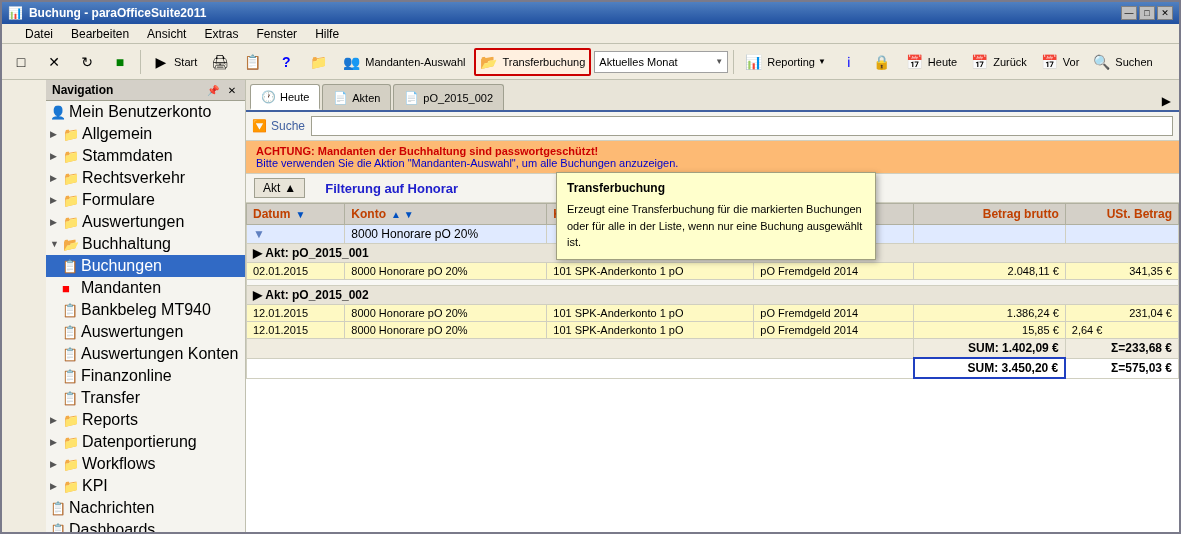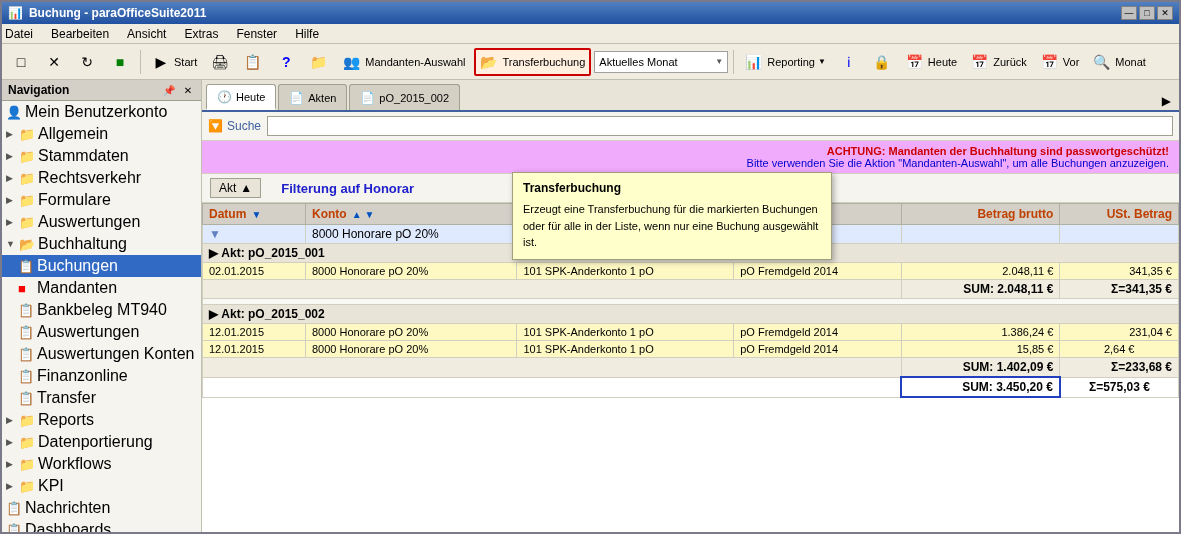--- a/index.html
+++ b/index.html
@@ -6,38 +6,38 @@
     body { background: #d4d0c8; width: 1181px; height: 534px; overflow: hidden; }
 
     
     .window { width: 1181px; height: 534px; display: flex; flex-direction: column; border: 2px solid #7a7a8a; background: #f0ece0; }
     .title-bar { background: linear-gradient(to bottom, #5080c0, #2050a0); color: white; padding: 3px 6px; display: flex; align-items: center; justify-content: space-between; height: 22px; }
     .title-bar-left { display: flex; align-items: center; gap: 6px; font-size: 12px; font-weight: bold; }
     .title-bar-controls { display: flex; gap: 2px; }
     .title-bar-btn { width: 16px; height: 14px; background: #c0c0c0; border: 1px solid #808080; font-size: 9px; display: flex; align-items: center; justify-content: center; cursor: pointer; color: #000; }
 
     
-    .menu-bar { background: #f0ece0; border-bottom: 1px solid #c0c0b0; padding: 2px 0; display: flex; gap: 12px; height: 20px; align-items: center; }
+    .menu-bar { background: #f0ece0; border-bottom: 1px solid #c0c0b0; padding: 2px 20px; display: flex; gap: 12px; height: 20px; align-items: center; }
     .menu-item { font-size: 12px; cursor: pointer; padding: 0 3px; }
 
     
     .toolbar { background: #f0ece0; border-bottom: 1px solid #c0c0b0; padding: 2px 4px; display: flex; align-items: center; gap: 3px; height: 36px; flex-wrap: nowrap; }
     .tb-btn { display: flex; align-items: center; justify-content: center; padding: 2px 4px; height: 28px; cursor: pointer; border: 1px solid transparent; border-radius: 2px; background: transparent; gap: 3px; white-space: nowrap; }
     .tb-btn.active { border: 2px solid #cc0000; background: #fff0e0; }
     .tb-separator { width: 1px; height: 24px; background: #c0c0b0; margin: 0 2px; }
     .tb-icon { width: 20px; height: 20px; display: flex; align-items: center; justify-content: center; font-size: 14px; }
     .tb-label { font-size: 11px; }
 
     
     .tb-dropdown { display: flex; align-items: center; border: 1px solid #a0a0a0; background: white; height: 22px; padding: 0 4px; gap: 16px; }
     .tb-dropdown-text { font-size: 11px; min-width: 100px; }
     .tb-dropdown-arrow { font-size: 8px; color: #555; }
 
     
-    .main { display: flex; flex: 1; overflow: hidden; }
+    .main { display: flex; flex: 1; overflow: hidden; padding-left: 44px; }
 
     
     .sidebar { width: 200px; background: #f5f4ef; border-right: 1px solid #c0c0b0; display: flex; flex-direction: column; overflow: hidden; flex-shrink: 0; }
     .sidebar-header { background: #d4d0c8; padding: 3px 6px; display: flex; align-items: center; justify-content: space-between; border-bottom: 1px solid #a0a090; }
     .sidebar-title { font-weight: bold; font-size: 12px; }
     .sidebar-controls { display: flex; gap: 4px; }
     .sidebar-control-btn { width: 14px; height: 14px; font-size: 10px; cursor: pointer; display: flex; align-items: center; justify-content: center; }
     .sidebar-section { padding: 4px 6px; font-weight: bold; font-size: 12px; border-bottom: 1px solid #d0cfc0; }
     .sidebar-tree { overflow-y: auto; flex: 1; }
     .tree-item { display: flex; align-items: center; padding: 2px 4px; cursor: pointer; gap: 3px; }
@@ -57,21 +57,21 @@
     .tab-icon { font-size: 12px; }
     .tab-label { font-size: 11px; }
     .tabs-right-arrow { margin-left: auto; cursor: pointer; font-size: 12px; padding: 2px 4px; }
 
     
     .search-bar { display: flex; align-items: center; padding: 4px 6px; border-bottom: 1px solid #d0cfc0; gap: 6px; background: #f5f4ef; }
     .search-icon-wrap { display: flex; align-items: center; gap: 4px; color: #4060a0; font-size: 12px; }
     .search-input { flex: 1; height: 20px; border: 1px solid #a0a090; padding: 0 4px; font-size: 11px; }
 
     
-    .alert-box { padding: 4px 10px; text-align: right; border-bottom: 1px solid #d0cfc0; background: #f0abfc; }
+    .alert-box { padding: 4px 10px; text-align: left; border-bottom: 1px solid #d0cfc0; background: #fdba74; }
     .alert-red { color: #cc0000; font-weight: bold; font-size: 11px; }
     .alert-blue { color: #0000cc; font-size: 11px; }
 
     
     .table-area { flex: 1; overflow: auto; }
 
     
     .filter-header { display: flex; align-items: center; padding: 4px 8px; gap: 20px; background: #f5f4ef; border-bottom: 1px solid #d0cfc0; }
     .filter-btn { display: flex; align-items: center; gap: 4px; border: 1px solid #a0a090; background: #e8e4d8; padding: 2px 8px; cursor: pointer; font-size: 11px; }
     .filter-title { color: #2020cc; font-weight: bold; font-size: 13px; }
@@ -185,21 +185,21 @@
     <div class="tb-btn">
       <span class="tb-icon">📅</span>
       <span class="tb-label">Zurück</span>
     </div>
     <div class="tb-btn">
       <span class="tb-icon">📅</span>
       <span class="tb-label">Vor</span>
     </div>
     <div class="tb-btn">
       <span class="tb-icon">🔍</span>
-      <span class="tb-label">Monat</span>
+      <span class="tb-label">Suchen</span>
     </div>
   </div>
 
   <div class="main">
 
     <div class="sidebar">
       <div class="sidebar-header">
         <span class="sidebar-title">Navigation</span>
         <div class="sidebar-controls">
           <span class="sidebar-control-btn">📌</span>
@@ -394,29 +394,20 @@
                 </td>
               </tr>
               <tr class="data-row">
                 <td>02.01.2015</td>
                 <td>8000 Honorare pO 20%</td>
                 <td>101 SPK-Anderkonto 1 pO</td>
                 <td>pO Fremdgeld  2014</td>
                 <td style="text-align:right;">2.048,11 €</td>
                 <td style="text-align:right;">341,35 €</td>
               </tr>
-              <tr class="sum-row">
-                <td colspan="4"></td>
-                <td>
-                  <span class="sum-value">SUM: 2.048,11 €</span>
-                </td>
-                <td>
-                  <span class="sum-value">Σ=341,35 €</span>
-                </td>
-              </tr>
 
               <tr>
                 <td colspan="6" style="height:6px; background:#f8f8f5;"></td>
               </tr>
 
               <tr class="group-header">
                 <td colspan="6">
                   <span>▶</span>
                   <span>Akt: pO_2015_002</span>
                 </td>
@@ -428,38 +419,38 @@
                 <td>pO Fremdgeld  2014</td>
                 <td style="text-align:right;">1.386,24 €</td>
                 <td style="text-align:right;">231,04 €</td>
               </tr>
               <tr class="data-row">
                 <td>12.01.2015</td>
                 <td>8000 Honorare pO 20%</td>
                 <td>101 SPK-Anderkonto 1 pO</td>
                 <td>pO Fremdgeld  2014</td>
                 <td style="text-align:right;">15,85 €</td>
-                <td style="text-align:center;">2,64 €</td>
+                <td style="text-align:left;">2,64 €</td>
               </tr>
               <tr class="sum-row">
                 <td colspan="4"></td>
                 <td>
                   <span class="sum-value">SUM: 1.402,09 €</span>
                 </td>
                 <td>
                   <span class="sum-value">Σ=233,68 €</span>
                 </td>
               </tr>
 
               <tr class="total-row">
                 <td colspan="4"></td>
                 <td class="total-sum" style="text-align:right;">
                   <span class="sum-value">SUM: 3.450,20 €</span>
                 </td>
-                <td style="text-align:center;">
+                <td style="text-align:right;">
                   <span class="sum-value">Σ=575,03 €</span>
                 </td>
               </tr>
             </tbody>
           </table>
         </div>
       </div>
     </div>
   </div>
 </div>

